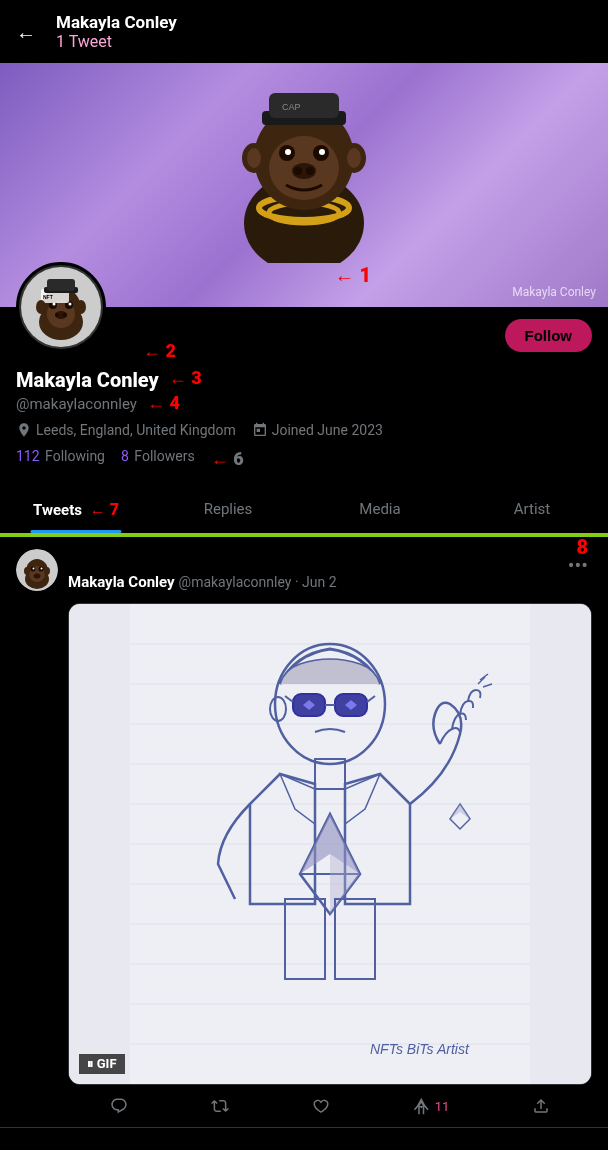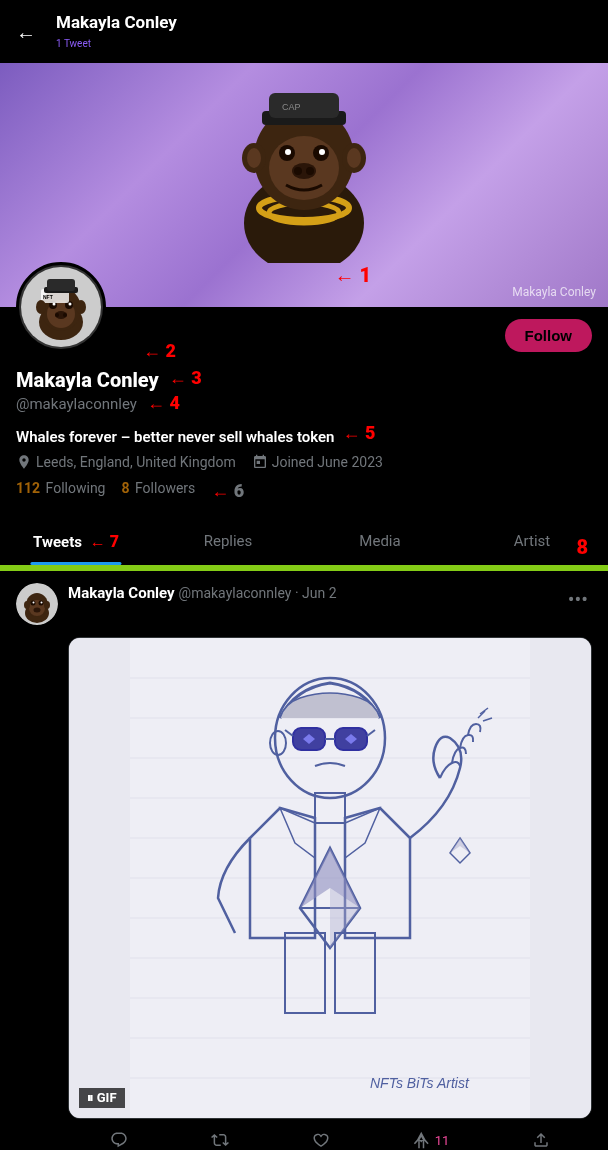--- a/index.html
+++ b/index.html
@@ -26,22 +26,22 @@
       margin-right: 20px;
       cursor: pointer;
       color: #fff;
       font-size: 20px;
     }
     .header-info h2 {
       font-size: 17px;
       font-weight: 700;
     }
     .header-info span {
-      font-size: 10px;
-      color: #8b5cf6;
+      font-size: 16px;
+      color: #f9a8d4;
     }
 
     
     .banner {
       width: 100%;
       height: 244px;
       background: linear-gradient(135deg, #7c5cbf 0%, #b48de0 30%, #9b72d0 50%, #c4a0e8 70%, #a078c8 100%);
       position: relative;
       overflow: hidden;
     }
@@ -139,31 +139,31 @@
       height: 16px;
       fill: #71767b;
     }
     .following-row {
       display: flex;
       gap: 16px;
       margin-top: 10px;
       font-size: 14px;
     }
     .following-row span strong {
-      color: #a16207;
-      font-weight: 700;
+      color: #8b5cf6;
+      font-weight: 400;
     }
     .following-row span {
       color: #71767b;
     }
 
     
     .tabs {
       display: flex;
-      border-bottom: 6px solid #84cc16;
+      border-bottom: 4px solid #84cc16;
       margin-top: 4px;
     }
     .tab {
       flex: 1;
       text-align: center;
       padding: 14px 0;
       font-size: 15px;
       color: #71767b;
       cursor: pointer;
       position: relative;
@@ -190,21 +190,21 @@
       border-bottom: 1px solid #2f3336;
     }
     .tweet-header {
       display: flex;
       justify-content: space-between;
       align-items: flex-start;
     }
     .tweet-author {
       display: flex;
       gap: 10px;
-      align-items: flex-start;
+      align-items: flex-end;
     }
     .tweet-avatar {
       width: 42px;
       height: 42px;
       border-radius: 50%;
       background: #333;
       overflow: hidden;
       display: flex;
       align-items: center;
       justify-content: center;
@@ -384,24 +384,20 @@
   <div class="red-arrow-row" style="margin-top:8px;">
     <span class="display-name">Makayla Conley</span>
     <span style="color:red; font-weight:900; font-size:18px; margin-left:10px;">← <span>3</span></span>
   </div>
 
   <div class="red-arrow-row">
     <span class="username">@makaylaconnley</span>
     <span style="color:red; font-weight:900; font-size:18px; margin-left:10px;">← <span>4</span></span>
   </div>
 
-  <div class="red-arrow-row" style="margin-top:6px;">
-    <span class="bio">Whales forever – better never sell whales token</span>
-    <span style="color:red; font-weight:900; font-size:18px; margin-left:8px;">← <span>5</span></span>
-  </div>
 
   <div class="meta-row">
     <div class="meta-item">
       <svg viewBox="0 0 24 24">
           <path d="M12 2C8.13 2 5 5.13 5 9c0 5.25 7 13 7 13s7-7.75 7-13c0-3.87-3.13-7-7-7zm0 9.5c-1.38 0-2.5-1.12-2.5-2.5s1.12-2.5 2.5-2.5 2.5 1.12 2.5 2.5-1.12 2.5-2.5 2.5z"></path>
         </svg>
       <span>Leeds, England, United Kingdom</span>
     </div>
     <div class="meta-item">
       <svg viewBox="0 0 24 24">

